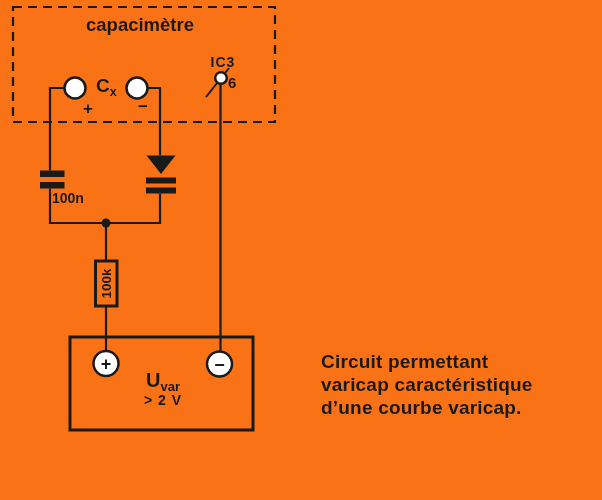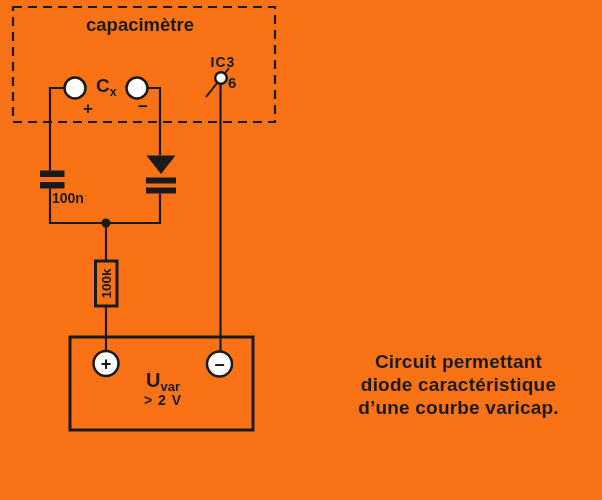--- a/index.html
+++ b/index.html
@@ -25,21 +25,20 @@
   #caption {
     position: absolute;
     left: 321px;
     top: 350px;
     width: 275px;
     font-size: 19px;
     font-weight: bold;
     line-height: 23px;
     color: #1a1a1a;
     letter-spacing: 0.2px;
-    text-align: center;
   }
 </style>
 </head>
 <body>
 
 <div id="stage">
   <svg width="602" height="500" viewBox="0 0 602 500">
 
     <rect x="13" y="7" width="262" height="115" class="dashed"></rect>
 
@@ -82,16 +81,16 @@
     <circle cx="106" cy="363.5" r="12.5" class="term" stroke-width="2.6"></circle>
     <text x="106" y="370" text-anchor="middle" font-size="18">+</text>
     <circle cx="219.5" cy="364" r="12.5" class="term" stroke-width="2.6"></circle>
     <text x="219.5" y="370.5" text-anchor="middle" font-size="18">−</text>
     <text x="146" y="387" font-size="20"><tspan>U</tspan><tspan font-size="13" dy="3.5">var</tspan></text>
     <text x="144" y="405" font-size="14" letter-spacing="1">&gt; 2 V</text>
   </svg>
 
   <div id="caption">
     <div>Circuit permettant</div>
-    <div>diode caractéristique</div>
+    <div>varicap caractéristique</div>
     <div>d’une courbe varicap.</div>
   </div>
 </div>
 
 </body></html>

